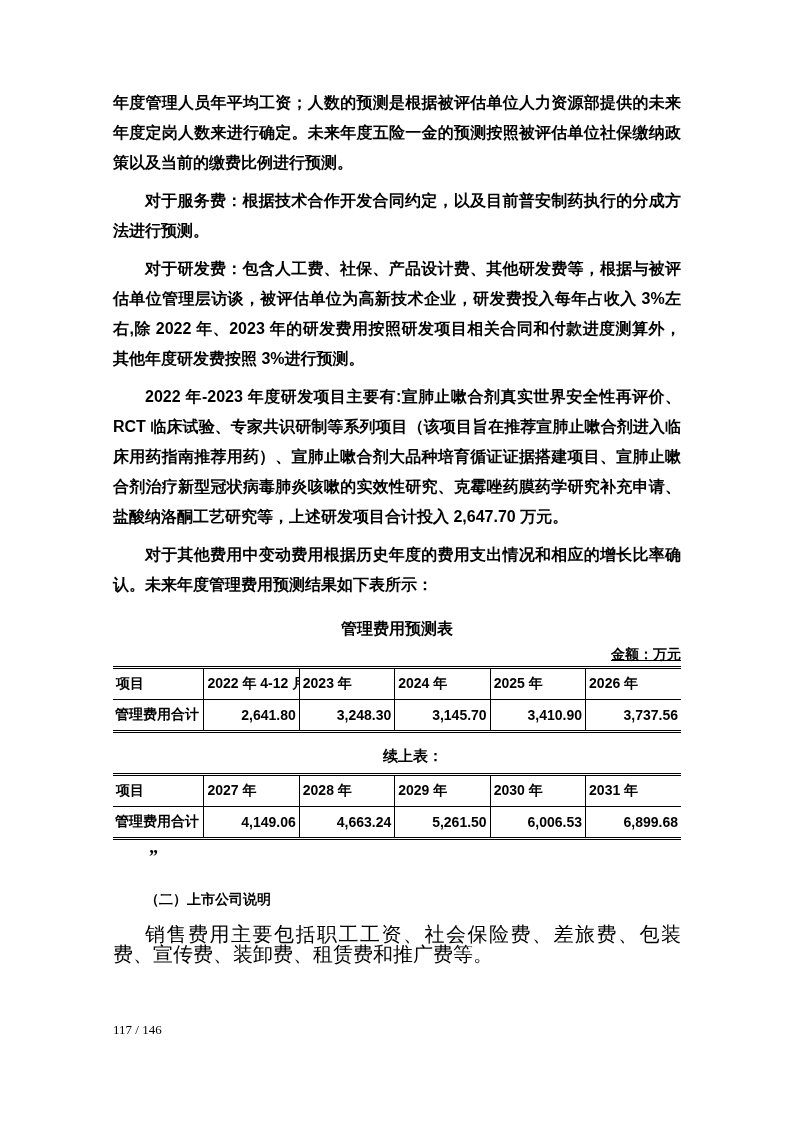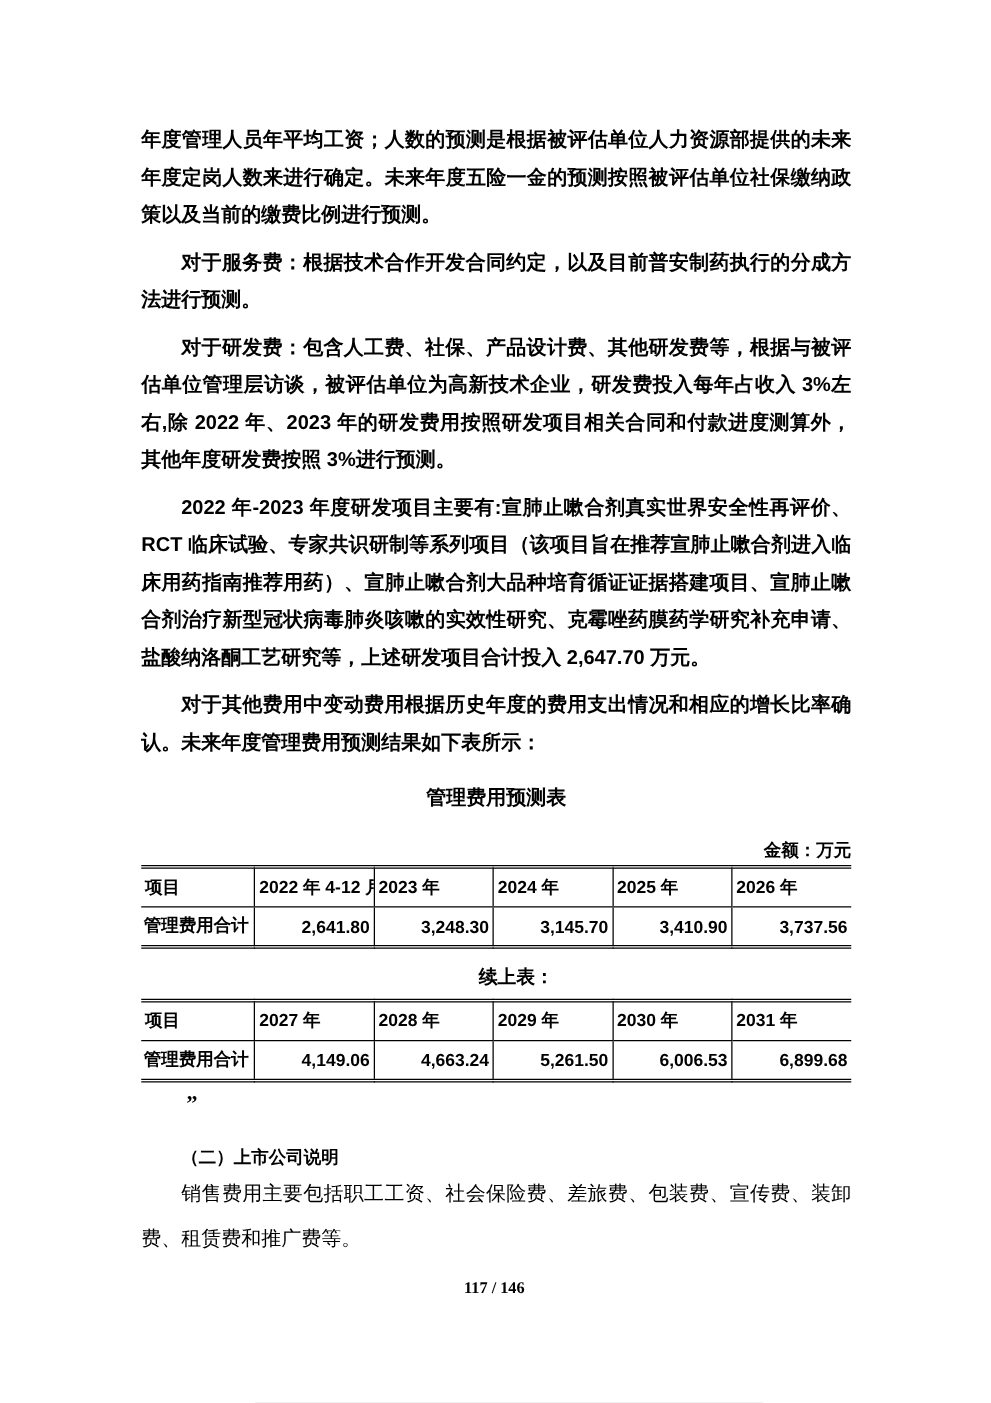--- a/index.html
+++ b/index.html
@@ -18,37 +18,38 @@
   
   .q{
     font-family:"Liberation Sans","DejaVu Sans",sans-serif;
     font-weight:bold;
     font-size:16px;
     line-height:30px;
     text-align:justify;
     margin:8px 0 0 0;
     color:#000;
   }
-  .q.first{margin-top:12px;}
+  .q.first{margin-top:2px;}
   .q.indent{text-indent:32px;}
   .table-title{
     margin-top:14px;
     text-align:center;
     font-family:"Liberation Sans","DejaVu Sans",sans-serif;
     font-weight:bold;
     font-size:16px;
     line-height:30px;
   }
   .unit-label{
     text-align:right;
     font-family:"Liberation Sans","DejaVu Sans",sans-serif;
     font-weight:bold;
     font-size:14px;
     line-height:20px;
-    margin-top:16px;
+    margin-top:0;
+    text-decoration:underline;
   }
   table.fin{
     width:100%;
     margin-top:2px;
     border-collapse:collapse;
     border-top:3px double #000;
     border-bottom:3px double #000;
     table-layout:fixed;
   }
   table.fin.second{margin-top:4px;}
@@ -92,34 +93,34 @@
   }
   .sec-item{
     margin-top:12px;
     font-family:"Liberation Serif","DejaVu Serif",serif;
     font-weight:normal;
     font-size:16px;
     line-height:26px;
     text-indent:36px;
   }
   .sec-paragraph{
-    margin-top:0;
+    margin-top:12px;
     font-family:"Liberation Serif","DejaVu Serif",serif;
     font-weight:normal;
-    font-size:16px;
-    line-height:36px;
+    font-size:20px;
+    line-height:20px;
     text-align:justify;
     text-indent:32px;
   }
   .page-number{
     position:absolute;
     left:113px;top:1022px;width:565px;
-    text-align:center;
-    font-family:"Liberation Serif","DejaVu Serif",serif;
-    font-weight:bold;
+    text-align:left;
+    font-family:"Liberation Serif","DejaVu Serif",serif;
+    font-weight:normal;
     font-size:13px;
   }
 </style>
 </head>
 <body>
 
 <div class="page">
   <div class="content">
 
     <p class="q first">年度管理人员年平均工资；人数的预测是根据被评估单位人力资源部提供的未来年度定岗人数来进行确定。未来年度五险一金的预测按照被评估单位社保缴纳政策以及当前的缴费比例进行预测。</p>

